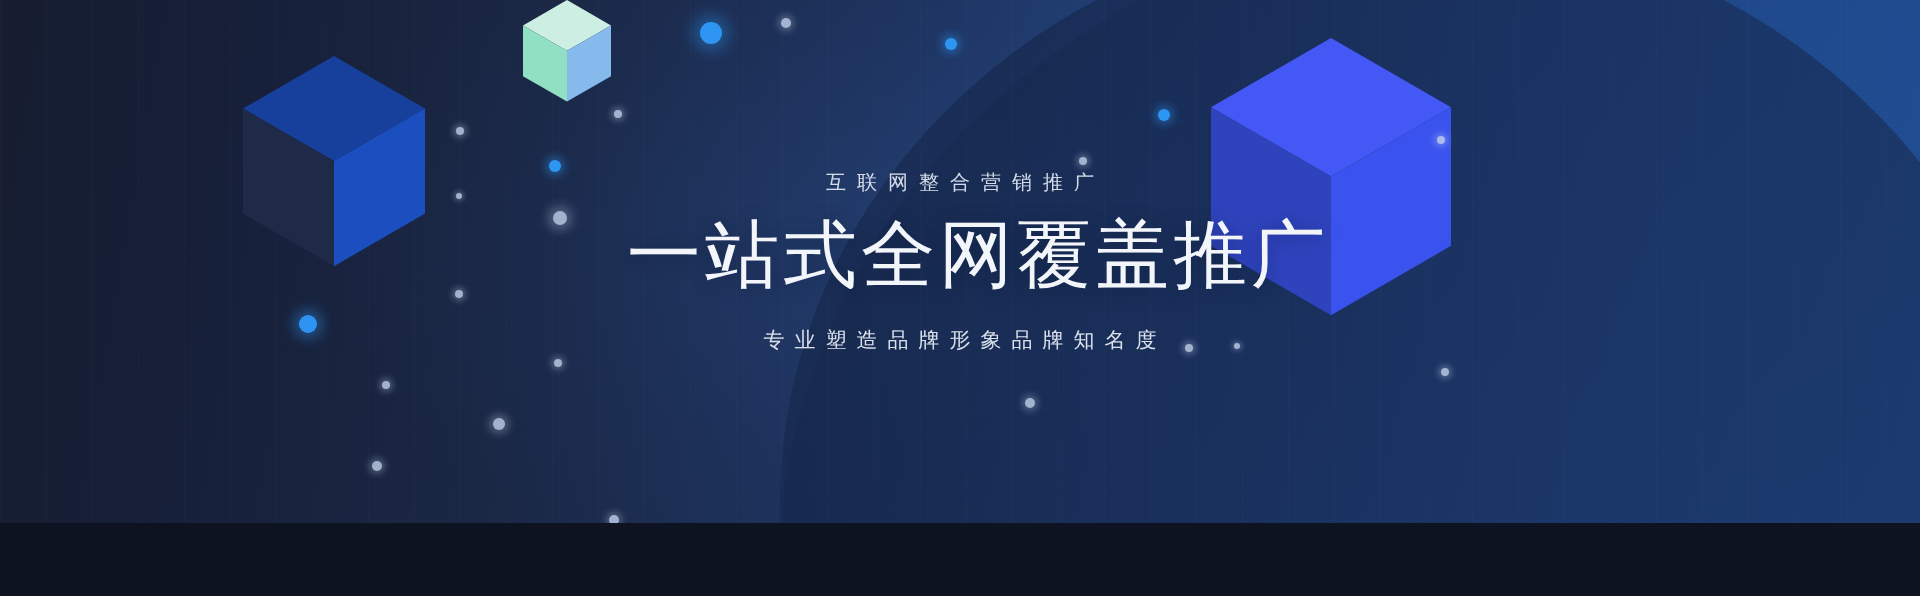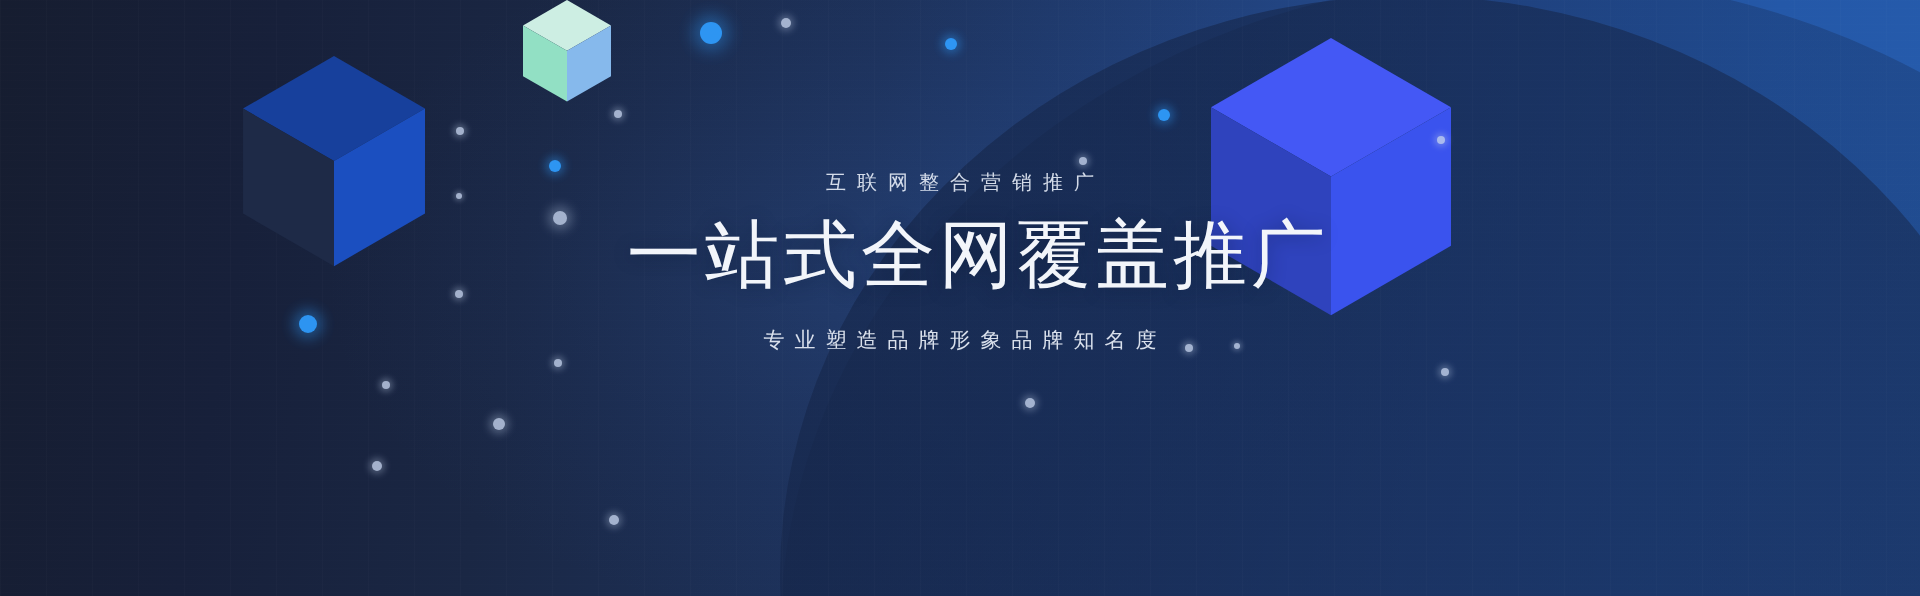--- a/index.html
+++ b/index.html
@@ -7,21 +7,21 @@
     padding: 0;
     background: #0d1320;
   }
   body {
     font-family: "Liberation Sans", "DejaVu Sans", sans-serif;
   }
 
   #banner {
     position: relative;
     width: 1920px;
-    height: 596px;
+    height: 523px;
     overflow: hidden;
     background: linear-gradient(100deg,
         #161d30 0%,
         #17203a 14%,
         #1a2744 28%,
         #1d3159 44%,
         #21417b 60%,
         #244e96 74%,
         #2458a8 88%,
         #265cad 100%);

